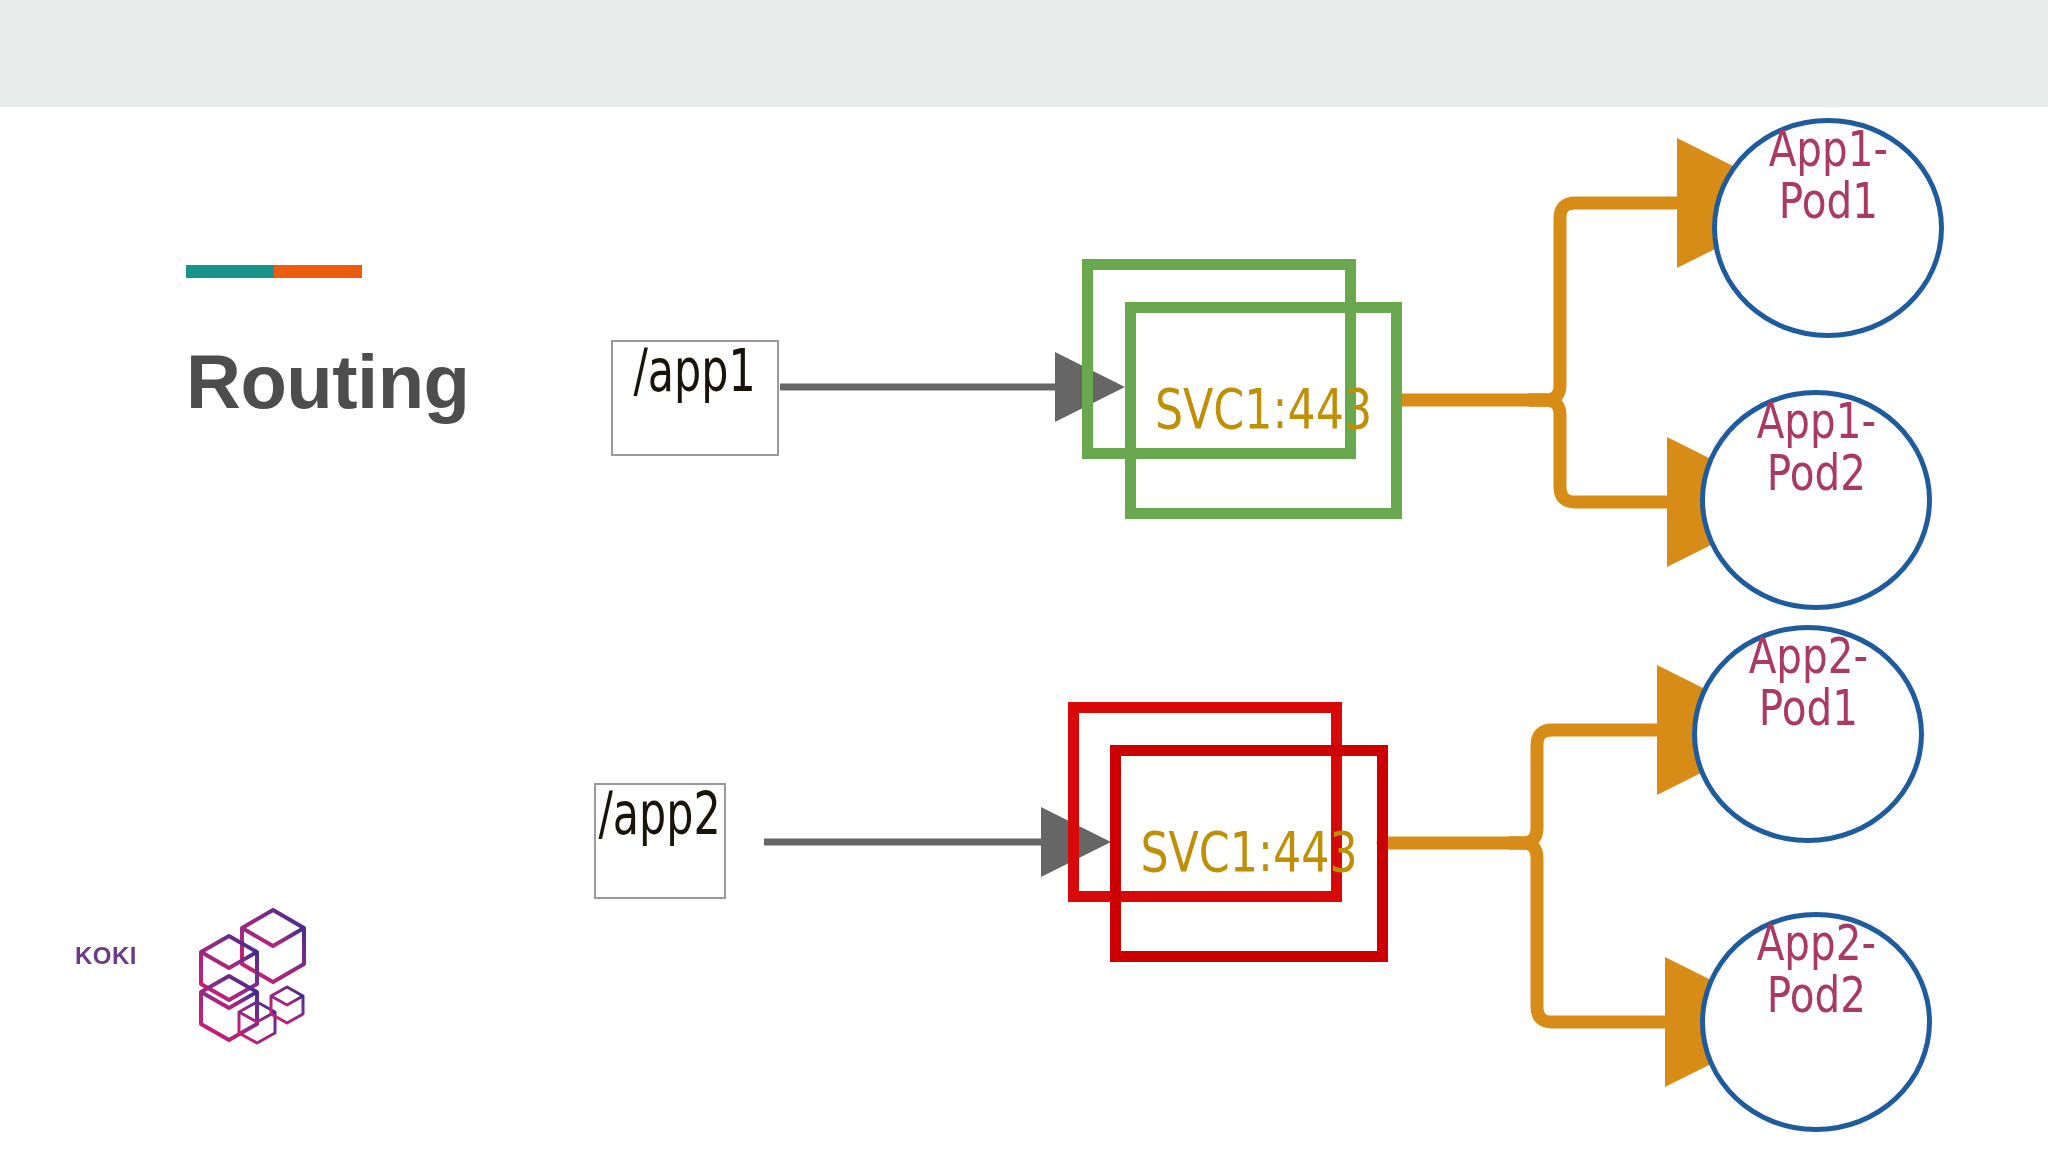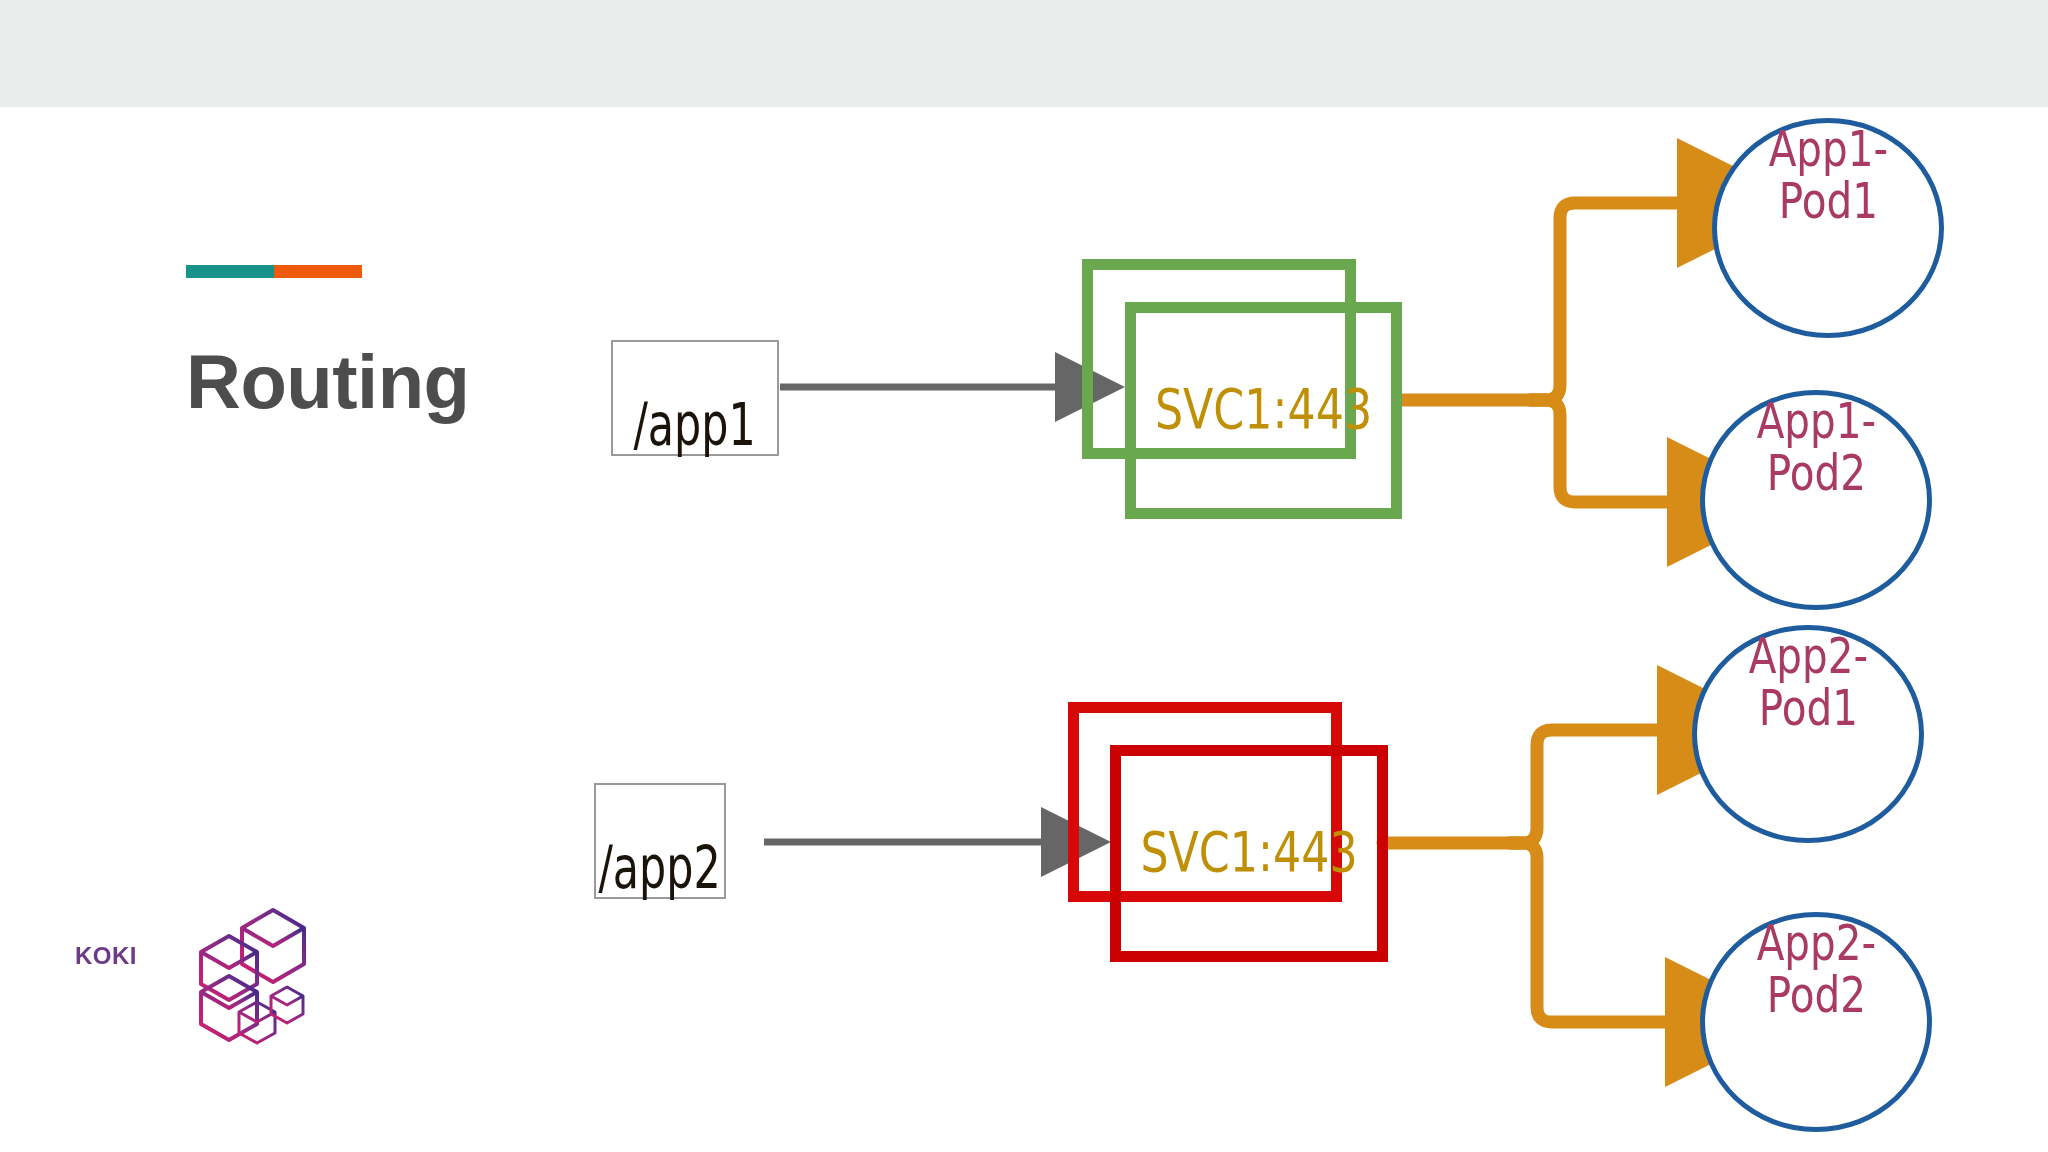--- a/index.html
+++ b/index.html
@@ -87,21 +87,21 @@
     height: 1152px;
     pointer-events: none;
   }
 
   
   .path-box {
     position: absolute;
     border: 2px solid #9a9a9a;
     background: #ffffff;
     display: flex;
-    align-items: flex-end;
+    align-items: flex-start;
     justify-content: center;
     box-sizing: border-box;
   }
   .path-box .path-label {
     font-family: "DejaVu Sans Condensed", "Liberation Sans Narrow", "Liberation Sans", sans-serif;
     font-size: 58px;
     color: #1a1309;
     line-height: 1;
     transform: scaleX(0.82);
     white-space: nowrap;

